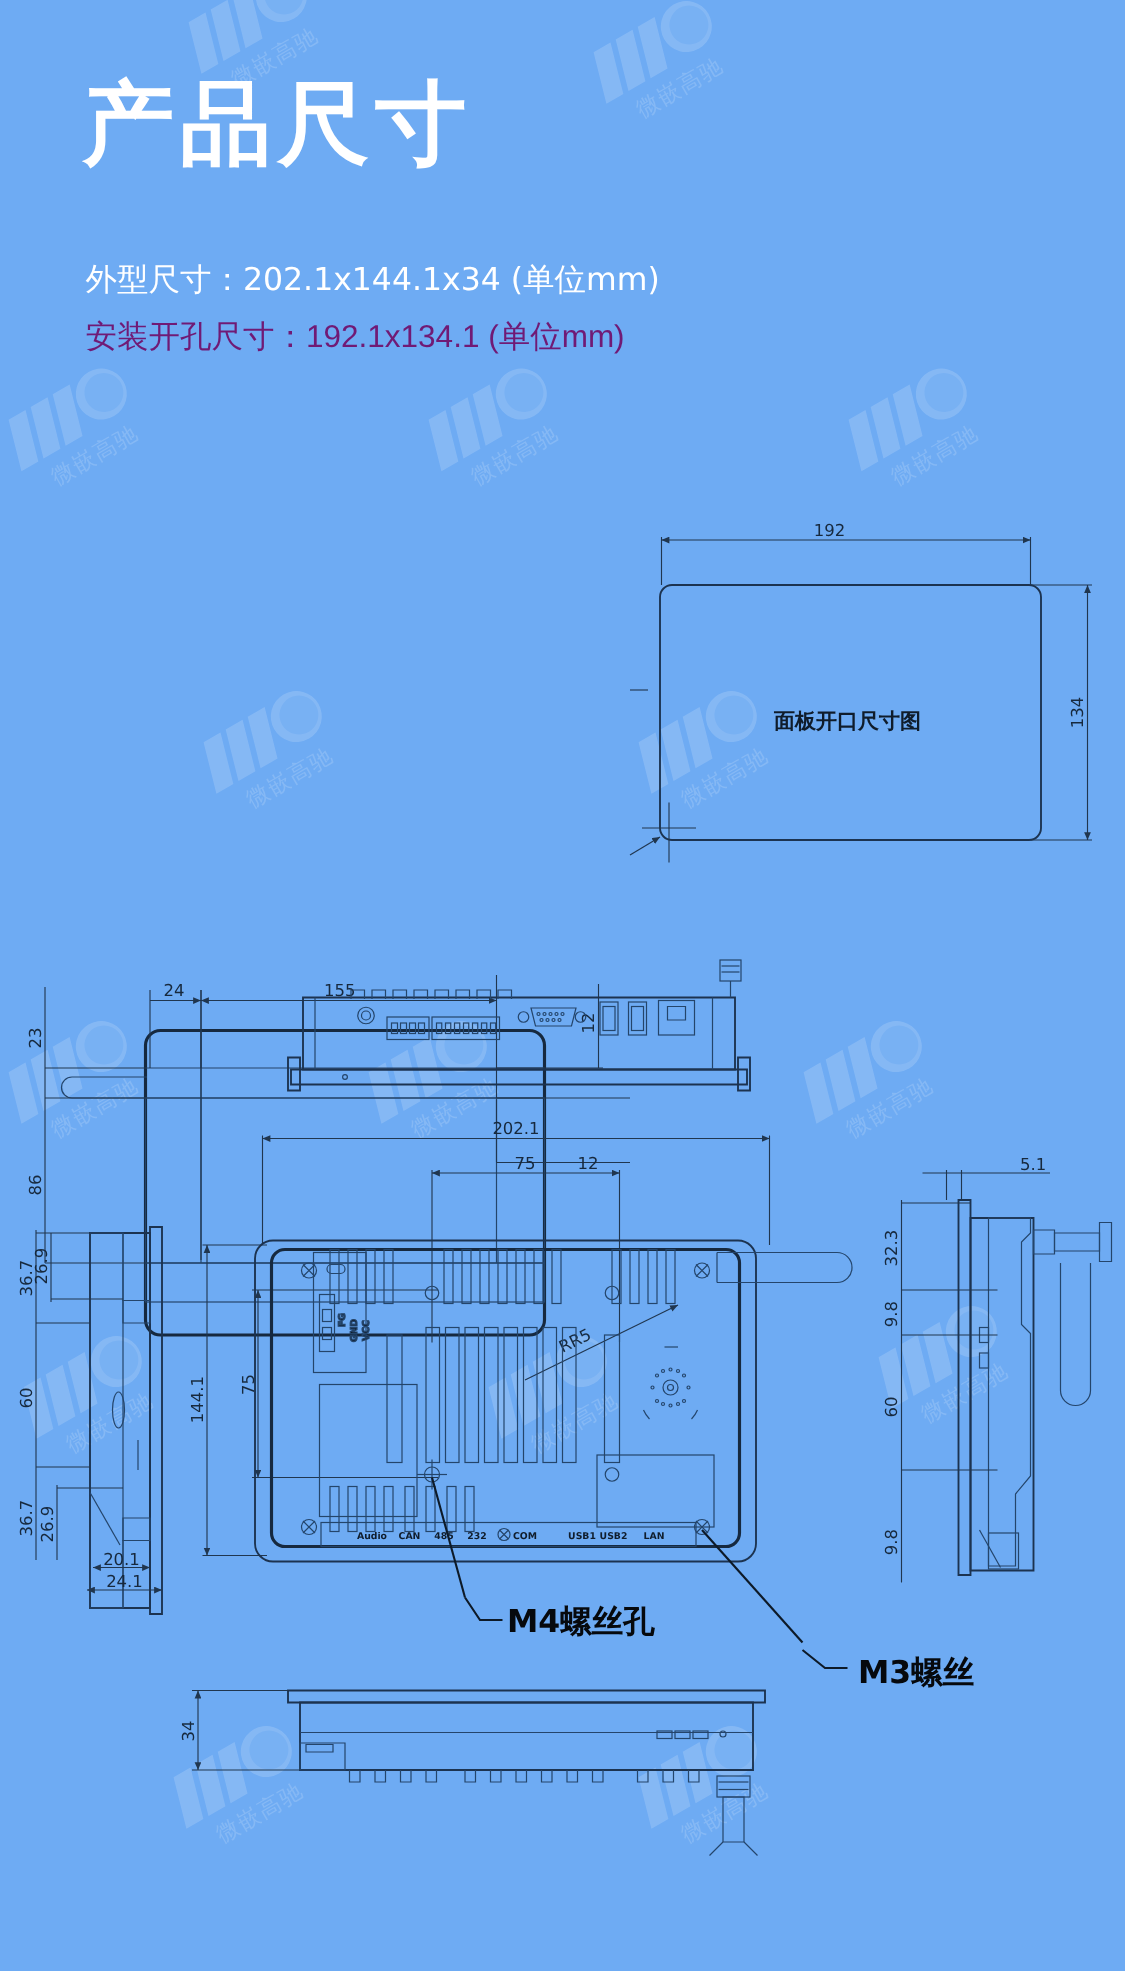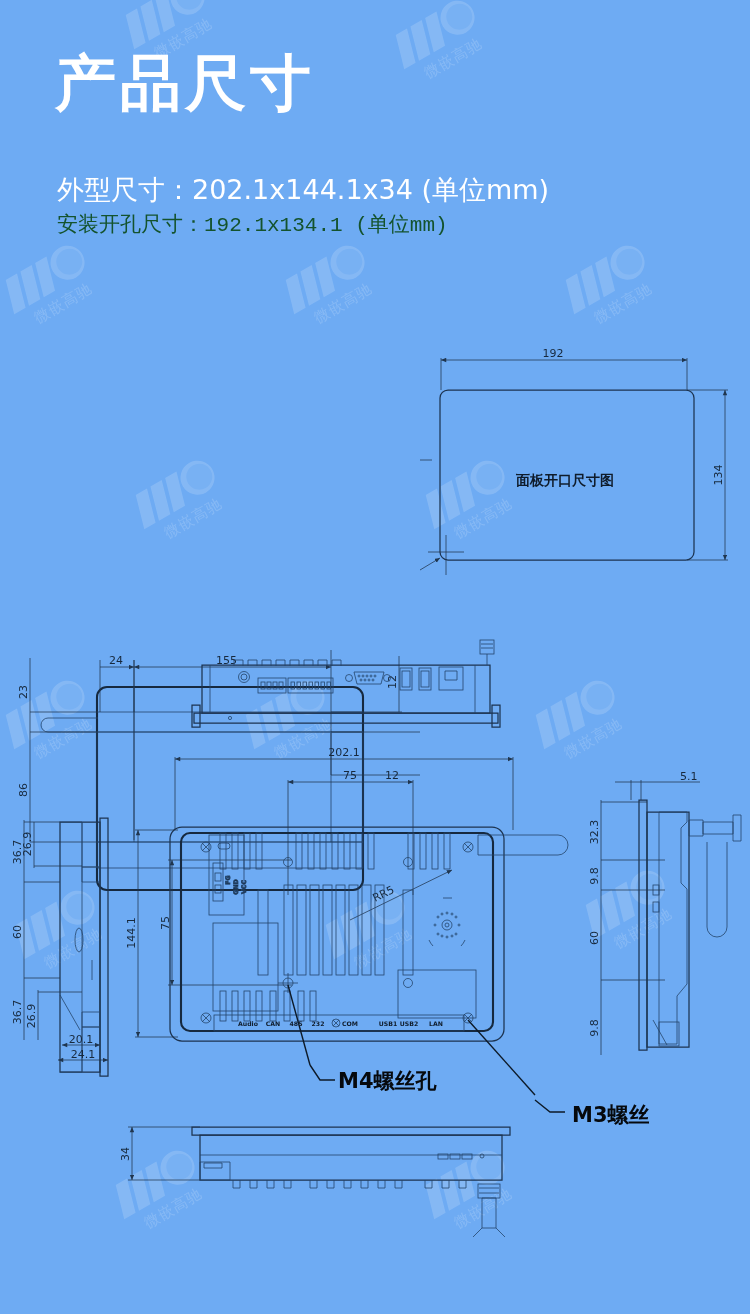--- a/index.html
+++ b/index.html
@@ -25,24 +25,24 @@
             border-radius:50%;background:#ffffff;}
   .wm .cut{position:absolute;left:56px;top:5px;width:26px;height:26px;
            border-radius:50%;background:#6eabf3;opacity:.55;}
   .wm .wtxt{font-size:15px;color:#ffffff;letter-spacing:1px;margin-top:2px;
             font-family:"DejaVu Sans",sans-serif;white-space:nowrap;}
 
   
   .title{position:absolute;left:55px;top:52px;font-size:61px;color:#ffffff;
          font-weight:700;letter-spacing:4px;line-height:1;
          font-family:"DejaVu Sans",sans-serif;}
-  .sub1{position:absolute;left:57px;top:172px;font-size:27px;color:#ffffff;
+  .sub1{position:absolute;left:57px;top:172px;font-size:21px;color:#ffffff;
         font-family:"DejaVu Sans",sans-serif;white-space:nowrap;}
-  .sub2{position:absolute;left:57px;top:210px;font-size:21px;color:#14532d;
-        font-family:Liberation Mono, monospace;white-space:nowrap;}
+  .sub2{position:absolute;left:57px;top:210px;font-size:21px;color:#701a75;
+        font-family:Liberation Sans, sans-serif;white-space:nowrap;}
   svg.draw{position:absolute;left:0;top:0;overflow:visible;}
   .thin{stroke:#24456b;stroke-width:.8;fill:none;}
   .thick{stroke:#16293f;stroke-width:2.1;fill:none;}
   .med{stroke:#1c3350;stroke-width:1.25;fill:none;}
   .dim{stroke:#20364f;stroke-width:.75;fill:none;}
   .lead{stroke:#0d1a28;stroke-width:1.4;fill:none;}
   .dimtxt{font-size:11px;fill:#17293d;font-family:"DejaVu Sans",sans-serif;}
   .cntxt{font-size:13px;fill:#0f1c2b;font-family:"DejaVu Sans",sans-serif;}
   .porttxt{font-size:6.2px;fill:#101d2c;font-weight:bold;
            font-family:"DejaVu Sans",sans-serif;}

